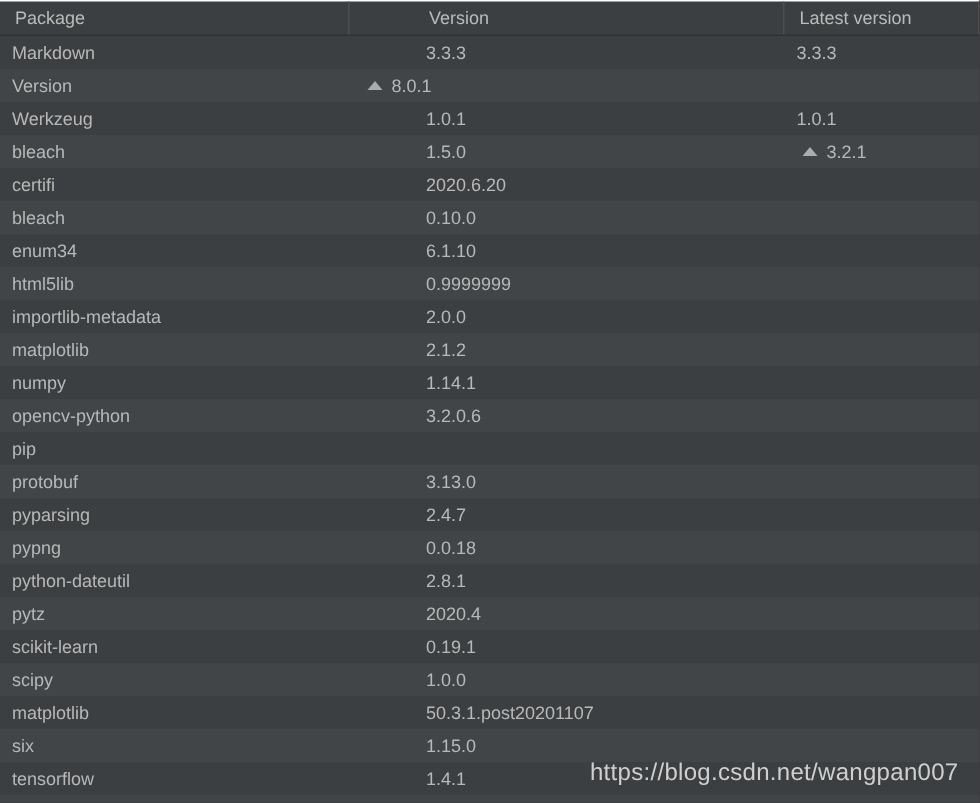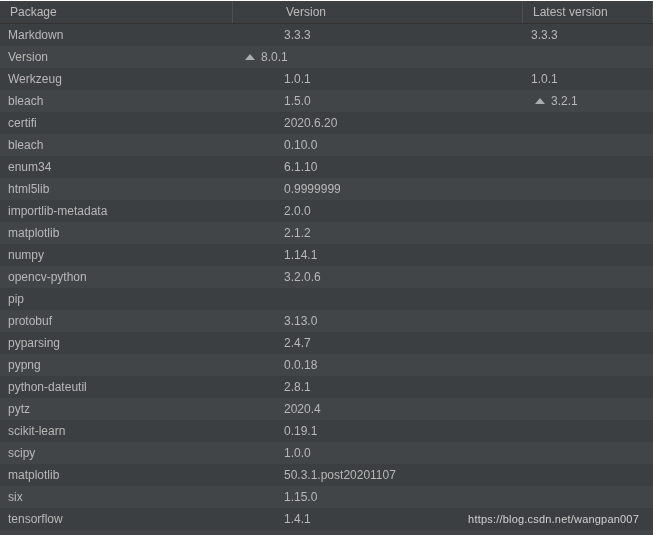--- a/index.html
+++ b/index.html
@@ -68,21 +68,21 @@
       height: 0;
       border-left: 5px solid transparent;
       border-right: 5px solid transparent;
       border-bottom: 6px solid #a8adb0;
       margin-left: 4px;
     }
     .watermark {
       position: absolute;
       bottom: 10px;
       right: 14px;
-      font-size: 11px;
+      font-size: 16px;
       color: #dcdcdc;
       opacity: 0.92;
       font-family: Arial, sans-serif;
       letter-spacing: 0.2px;
     }
   </style>
 </head>
 <body>
 
 <div class="table-wrap">

